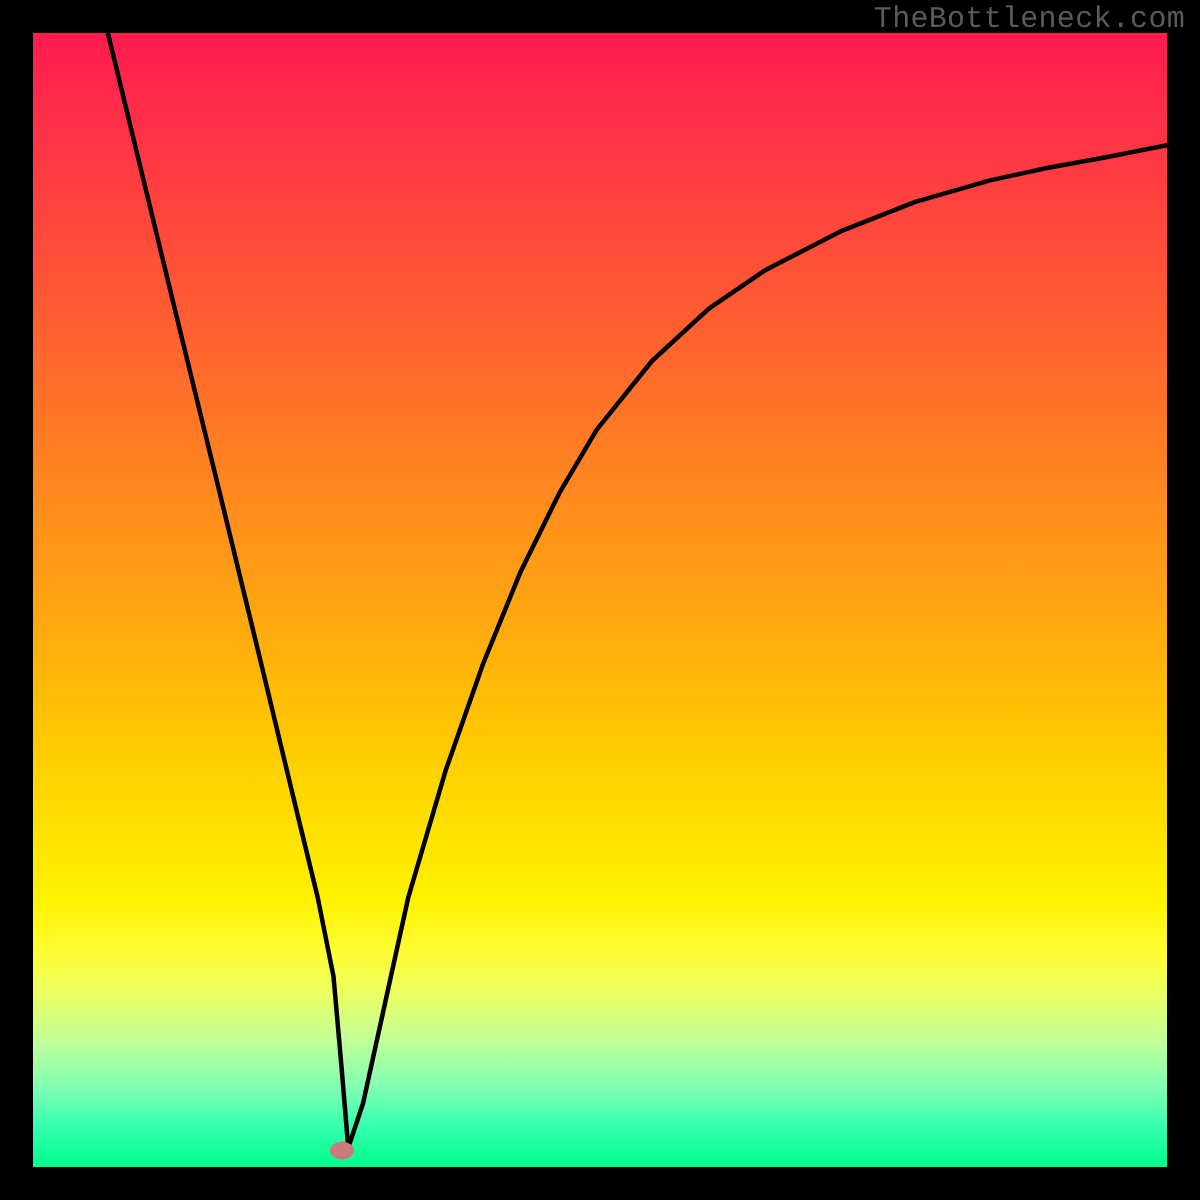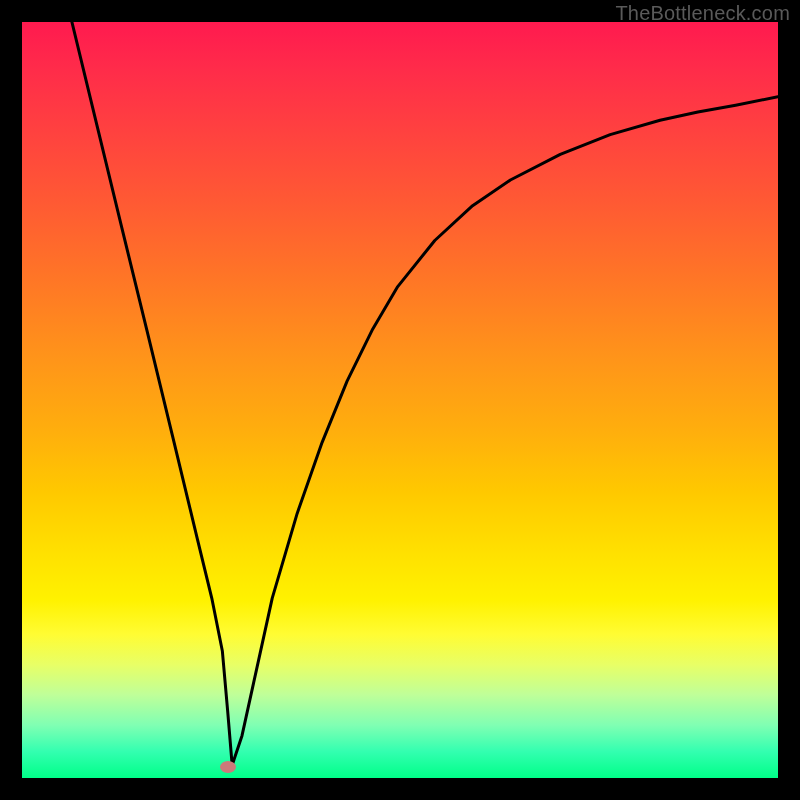--- a/index.html
+++ b/index.html
@@ -47,21 +47,21 @@
     width: 16px;
     height: 12px;
     background: #cc7a7a;
     border-radius: 50%;
     transform: translate(-50%, -50%);
   }
   .watermark {
     position: absolute;
     top: 2px;
     right: 10px;
-    font-family: Liberation Sans, sans-serif;
+    font-family: Liberation Mono, monospace;
     font-size: 20px;
     color: #5a5a5a;
     letter-spacing: 0.2px;
   }
 </style>
 </head>
 <body>
 
 <div class="chart-container">
   <div class="watermark">TheBottleneck.com</div>

